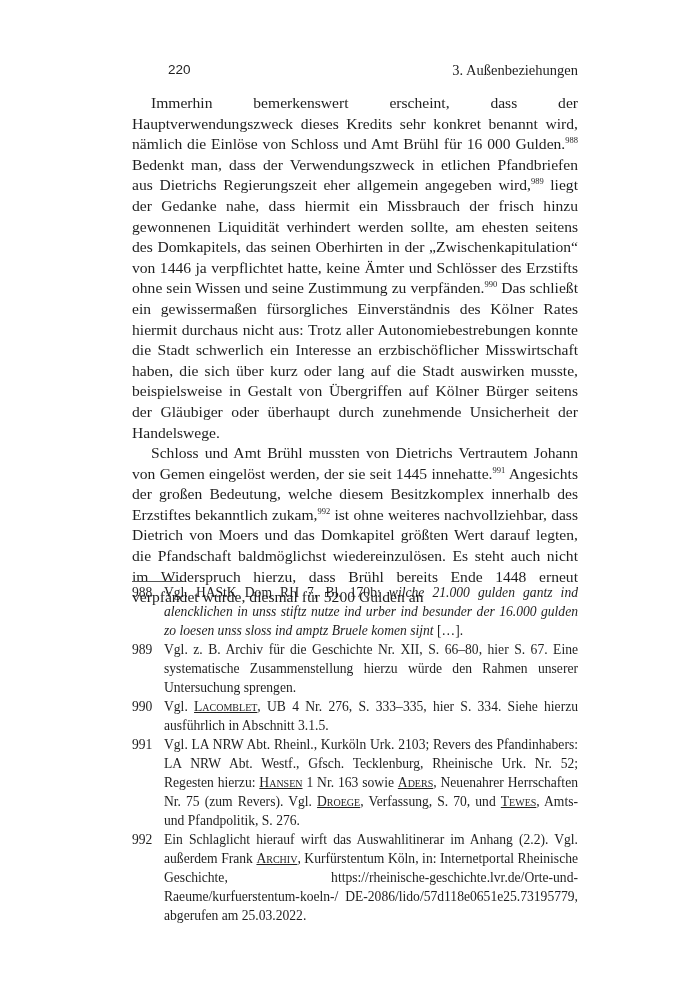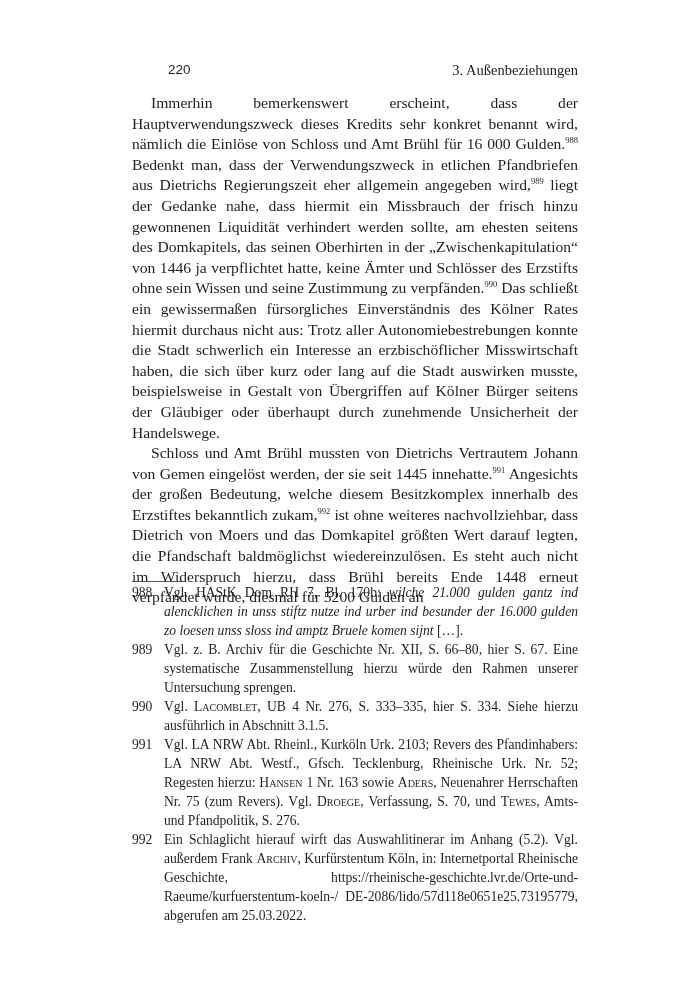--- a/index.html
+++ b/index.html
@@ -11,21 +11,21 @@
   .page-number { position: absolute; left: 0; top: 0; font-family: "Liberation Sans", sans-serif; font-size: 13.5px; margin-left: 36px; }
   .chapter-title { position: absolute; left: 0; right: 0; text-align: right; }
   .body-text { position: absolute; top: 93px; left: 0; width: 446px; font-size: 15.6px; line-height: 20.6px; }
   .body-text p { margin: 0; text-align: justify; text-indent: 19px; hyphens: manual; }
   sup { font-size: 8.5px; line-height: 0; vertical-align: 6px; }
   .footnote-rule { position: absolute; top: 581px; left: 0; width: 50px; border-top: 1px solid #555; }
   .footnotes { position: absolute; top: 583px; left: 0; width: 446px; font-size: 13.6px; line-height: 19px; }
   .fn { display: flex; margin: 0; }
   .fn-num { width: 32px; flex: 0 0 32px; }
   .fn-text { flex: 1; text-align: justify; }
-  .sc { font-variant: small-caps; }
+  .sc { font-variant: small-caps; text-decoration: underline; }
   em { font-style: italic; }
 </style>
 </head>
 <body>
 
 <div class="page">
   <div class="running-head">
     <span class="page-number">220</span>
     <span class="chapter-title">3. Außenbeziehungen</span>
   </div>
@@ -53,16 +53,16 @@
     <div class="fn">
       <span class="fn-num">990</span>
       <span class="fn-text"><span>Vgl. </span><span class="sc">Lacomblet</span><span>, UB 4 Nr. 276, S. 333–335, hier S. 334. Siehe hierzu ausführlich in Abschnitt 3.1.5.</span></span>
     </div>
     <div class="fn">
       <span class="fn-num">991</span>
       <span class="fn-text"><span>Vgl. LA NRW Abt. Rheinl., Kurköln Urk. 2103; Revers des Pfandinhabers: LA NRW Abt. Westf., Gfsch. Tecklenburg, Rheinische Urk. Nr. 52; Regesten hierzu: </span><span class="sc">Hansen</span><span> 1 Nr. 163 sowie </span><span class="sc">Aders</span><span>, Neuenahrer Herrschaften Nr. 75 (zum Revers). Vgl. </span><span class="sc">Droege</span><span>, Verfassung, S. 70, und </span><span class="sc">Tewes</span><span>, Amts- und Pfandpolitik, S. 276.</span></span>
     </div>
     <div class="fn">
       <span class="fn-num">992</span>
-      <span class="fn-text"><span>Ein Schlaglicht hierauf wirft das Auswahlitinerar im Anhang (5.2). Vgl. außerdem Frank </span><span class="sc">Archiv</span><span>, Kurfürstentum Köln, in: Internetportal Rheinische Geschichte, https://rheinische-geschichte.lvr.de/Orte-und-Raeume/kurfuerstentum-koeln-/ DE-2086/lido/57d118e0651e25.73195779, abgerufen am 25.03.2022.</span></span>
+      <span class="fn-text"><span>Ein Schlaglicht hierauf wirft das Auswahlitinerar im Anhang (2.2). Vgl. außerdem Frank </span><span class="sc">Archiv</span><span>, Kurfürstentum Köln, in: Internetportal Rheinische Geschichte, https://rheinische-geschichte.lvr.de/Orte-und-Raeume/kurfuerstentum-koeln-/ DE-2086/lido/57d118e0651e25.73195779, abgerufen am 25.03.2022.</span></span>
     </div>
   </div>
 </div>
 
 </body></html>

